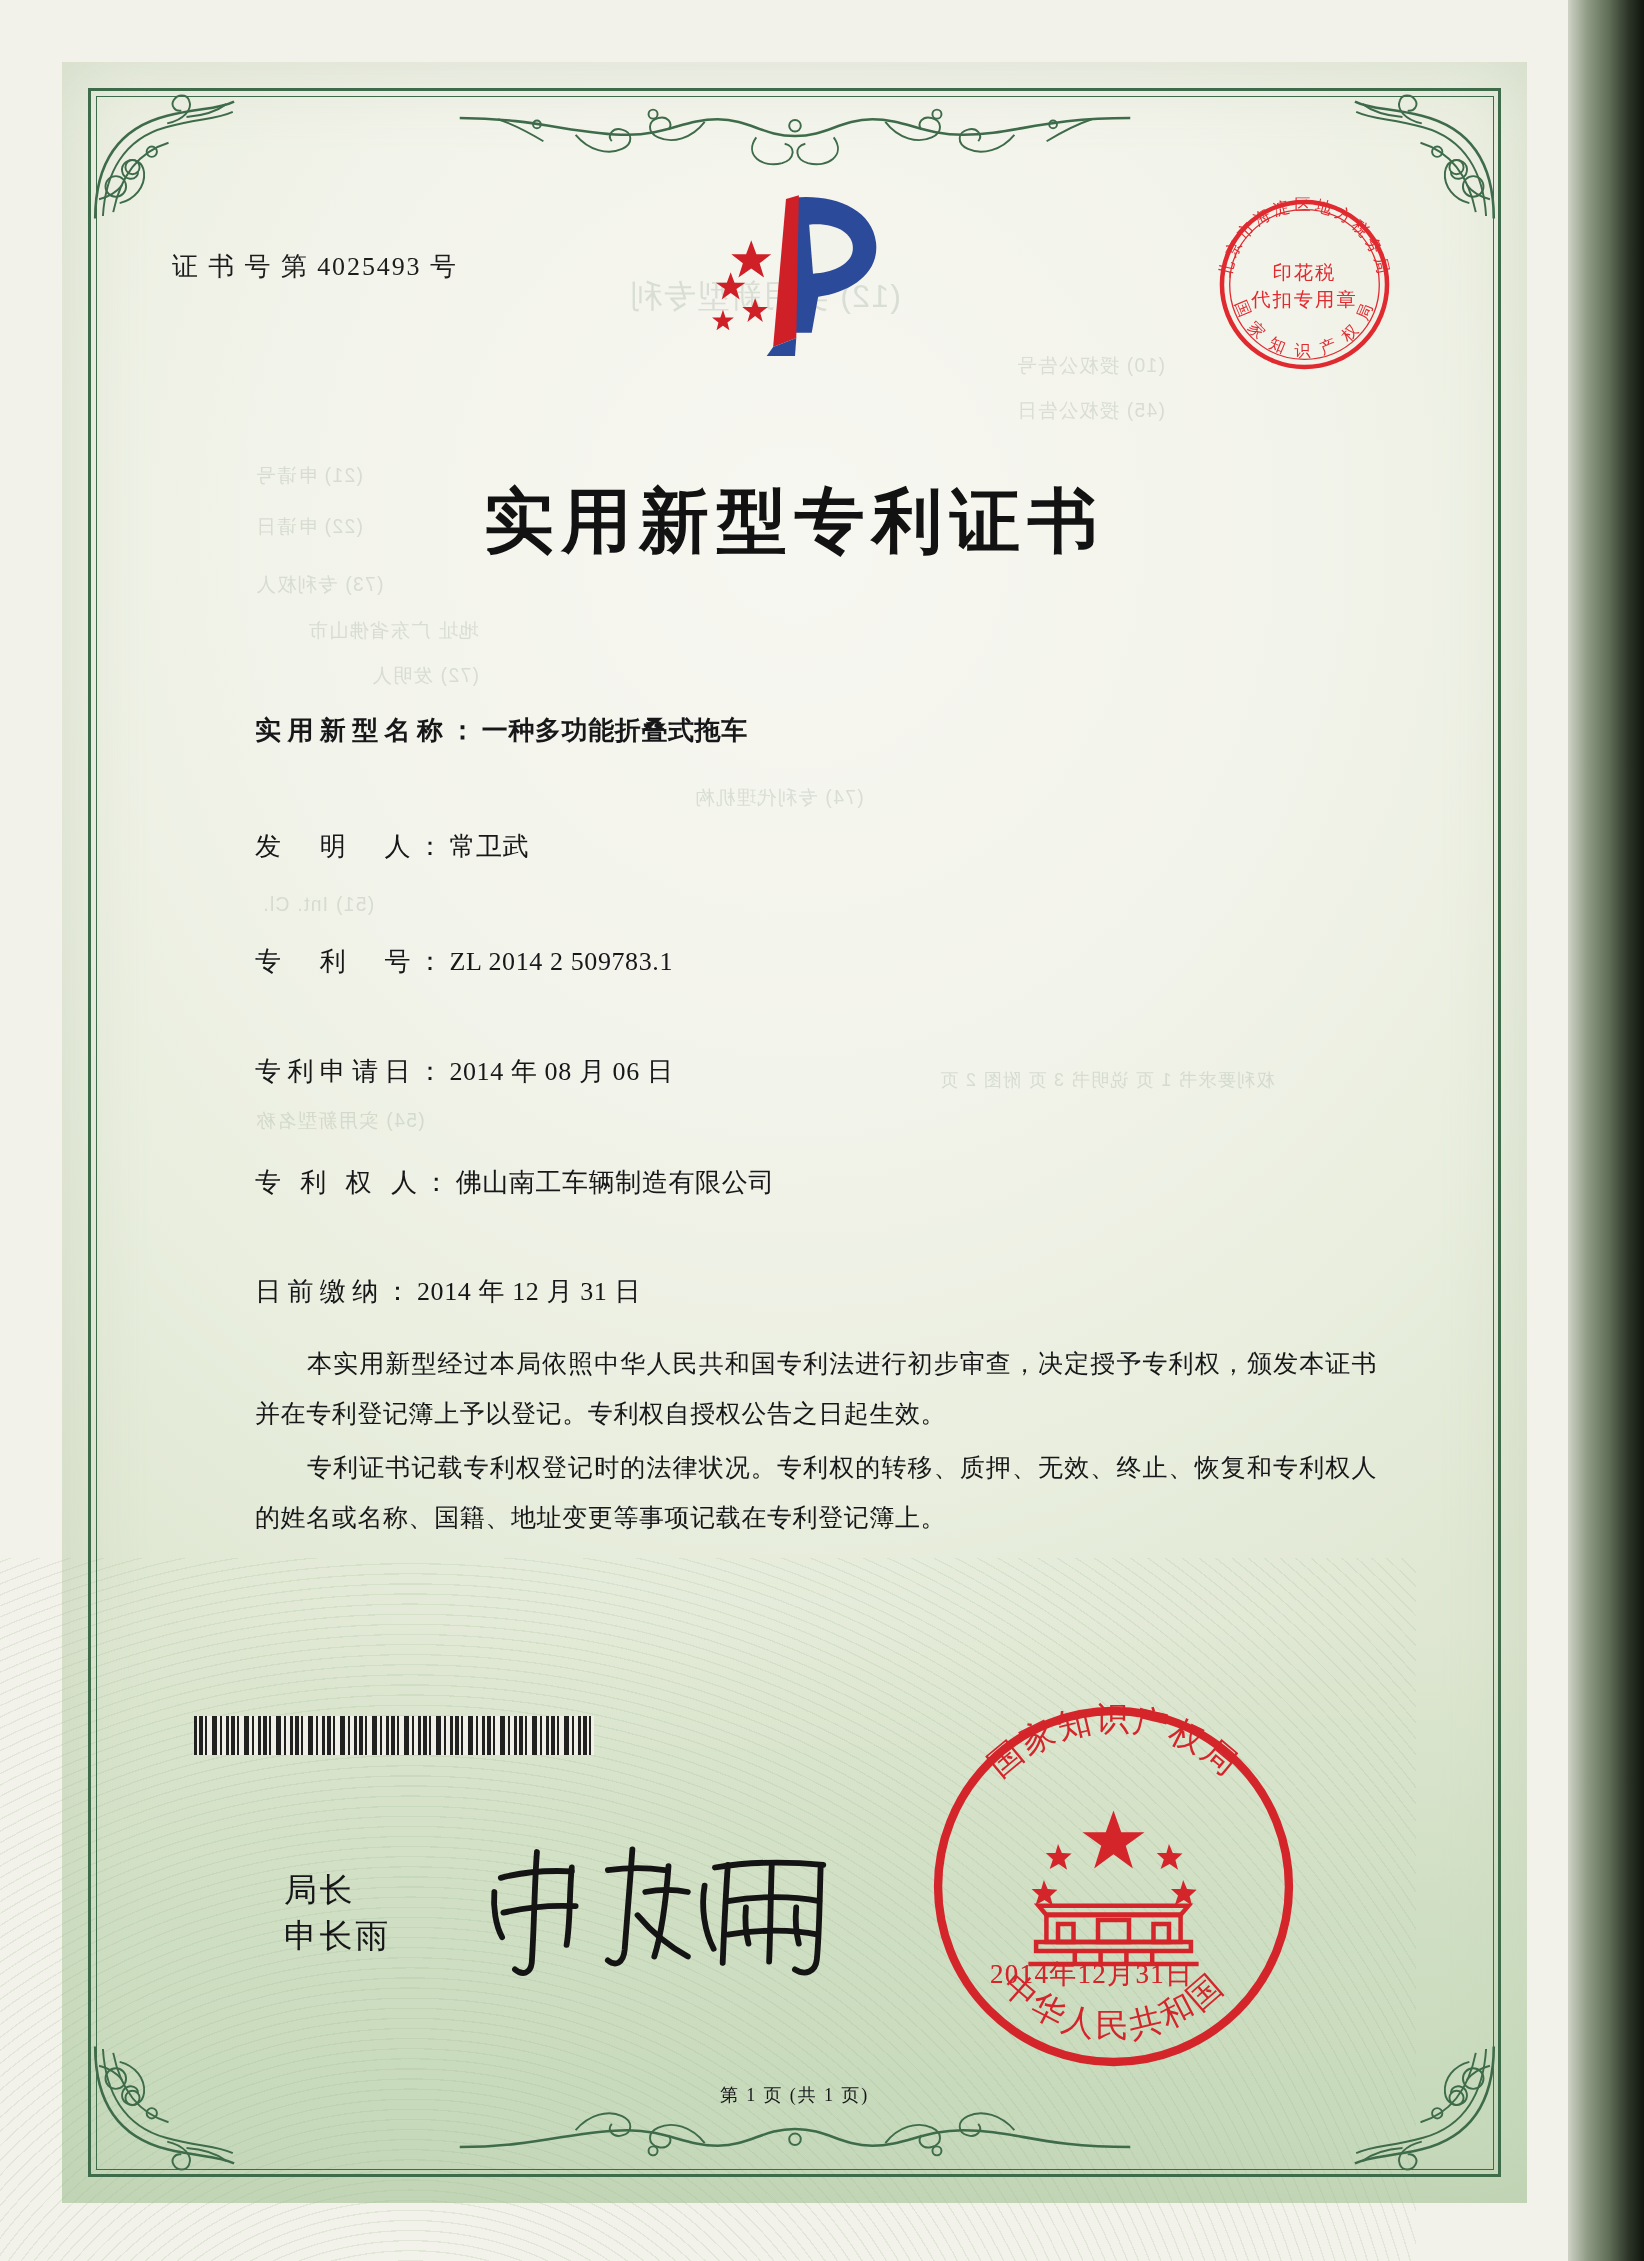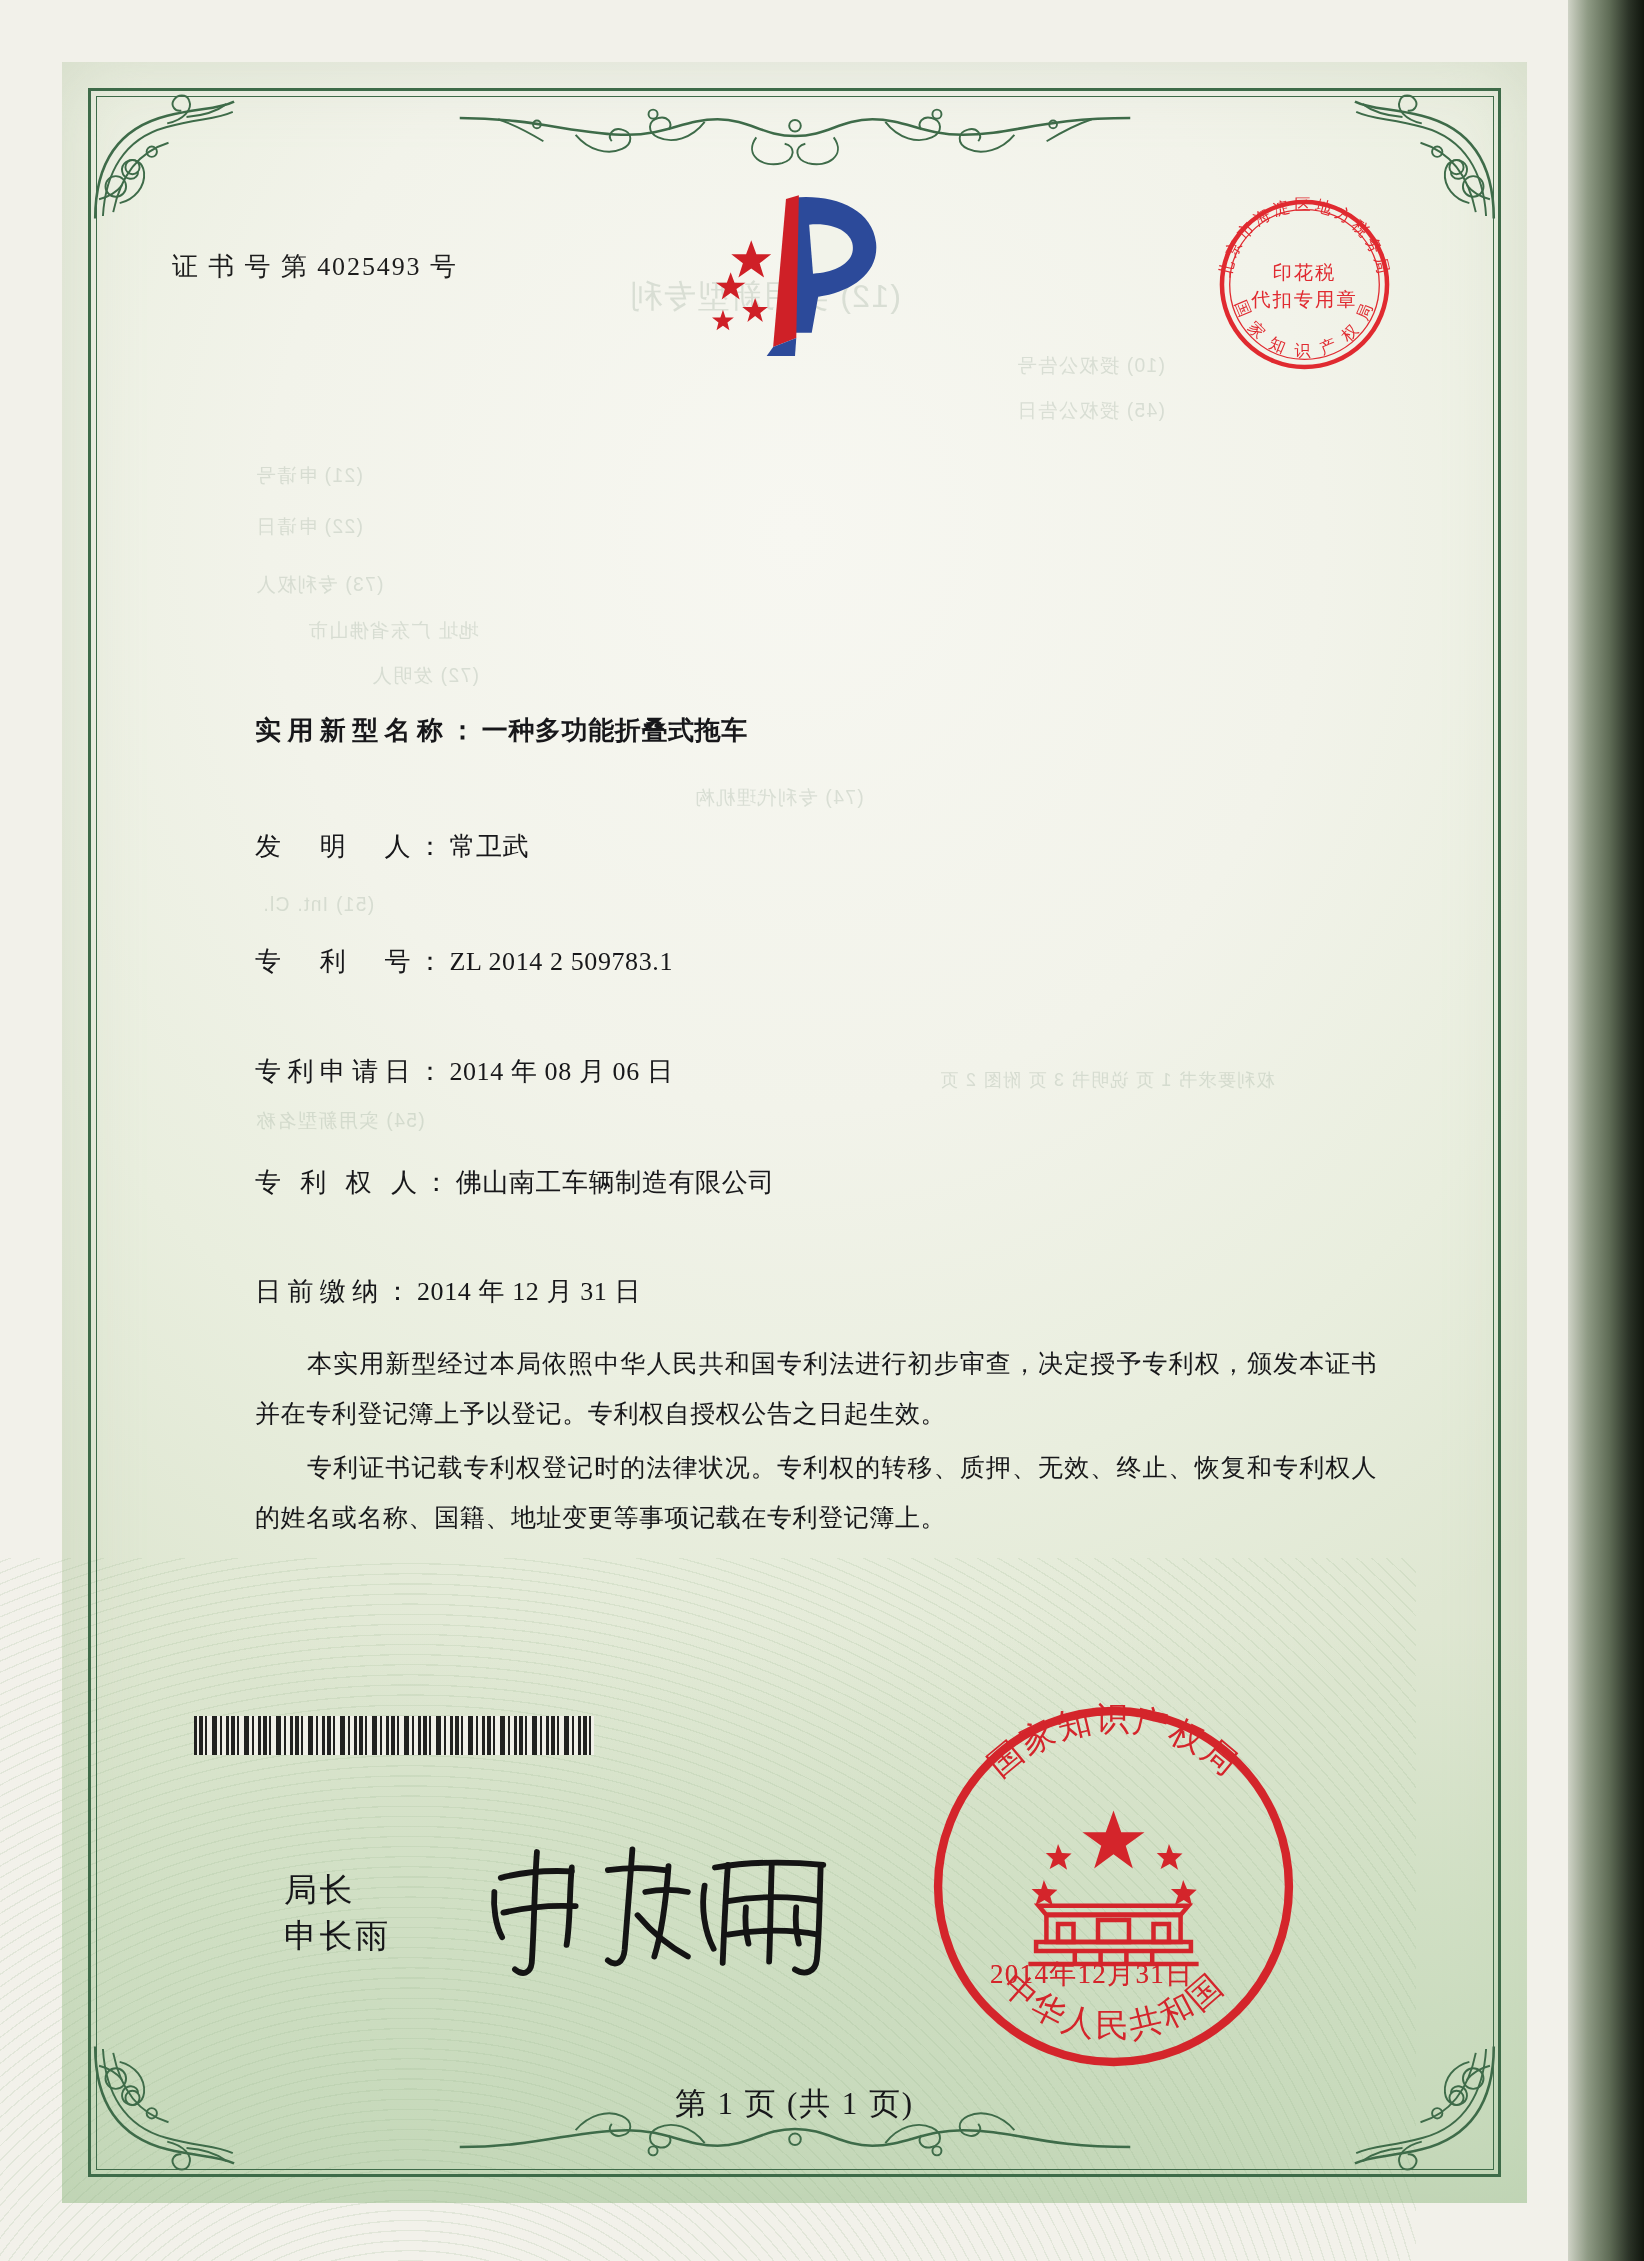--- a/index.html
+++ b/index.html
@@ -226,21 +226,21 @@
     color: #141414;
   }
   #signature svg { width: 100%; height: 100%; display: block; }
 
   
   #page-footer {
     position: absolute;
     left: 50%;
     transform: translateX(-50%);
     top: 2021px;
-    font-size: 31px;
+    font-size: 18px;
     color: #17171a;
     letter-spacing: 1.9px;
     white-space: nowrap;
   }
 
   
   #seal-tax {
     position: absolute;
     right: 129px;
     top: 129px;
@@ -400,20 +400,21 @@
 
           <g fill="#cf2027">
             <polygon points="142,106 150,128 173,128 155,142 162,164 142,150 122,164 129,142 111,128 134,128"></polygon>
             <polygon points="110,156 116,172 133,172 119,182 124,198 110,188 96,198 101,182 87,172 104,172"></polygon>
             <polygon points="148,196 153,210 168,210 156,219 160,233 148,224 136,233 140,219 128,210 143,210"></polygon>
             <polygon points="98,214 102,226 115,226 105,234 108,246 98,239 88,246 91,234 81,226 94,226"></polygon>
           </g>
         </svg>
       </div>
 
+      <div id="doc-title">实用新型专利证书</div>
 
       <div class="field" id="field-name">
         <span class="lbl">实用新型名称：</span><span class="val">一种多功能折叠式拖车</span>
       </div>
       <div class="field" id="field-inventor">
         <span class="lbl">发　明　人：</span><span class="val">常卫武</span>
       </div>
       <div class="field" id="field-patentno">
         <span class="lbl">专　利　号：</span><span class="val">ZL 2014 2 509783.1</span>
       </div>

